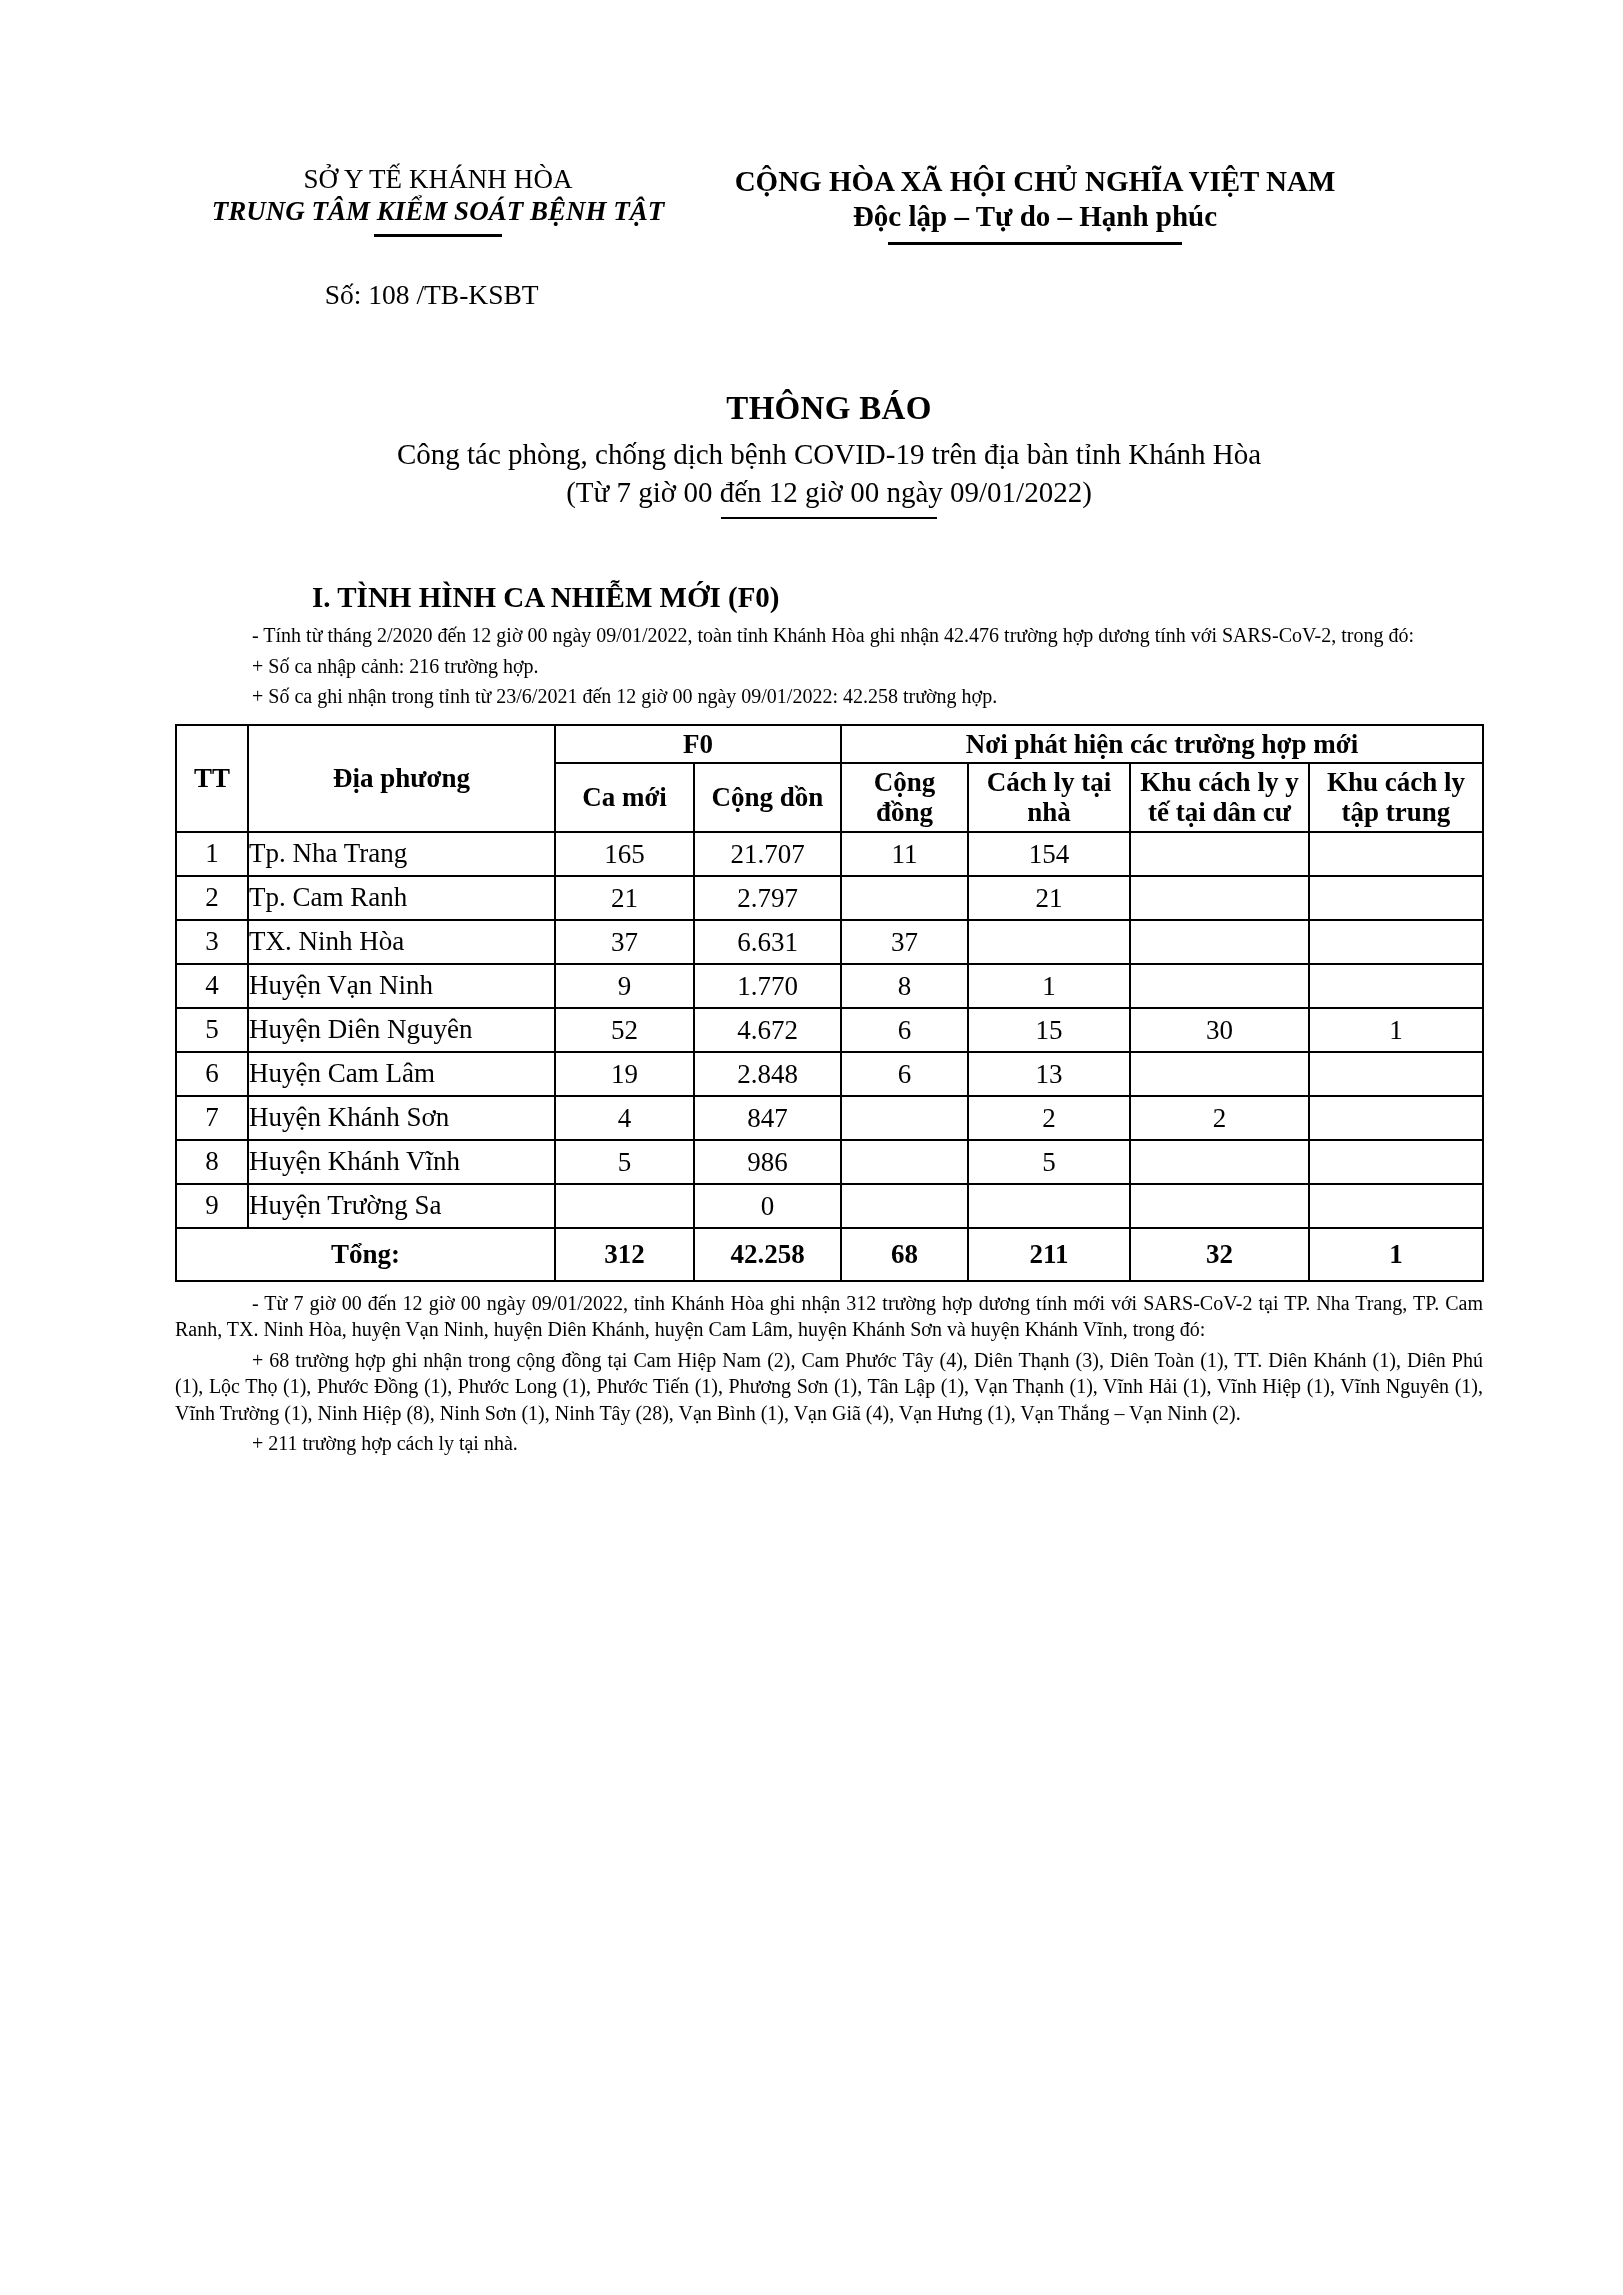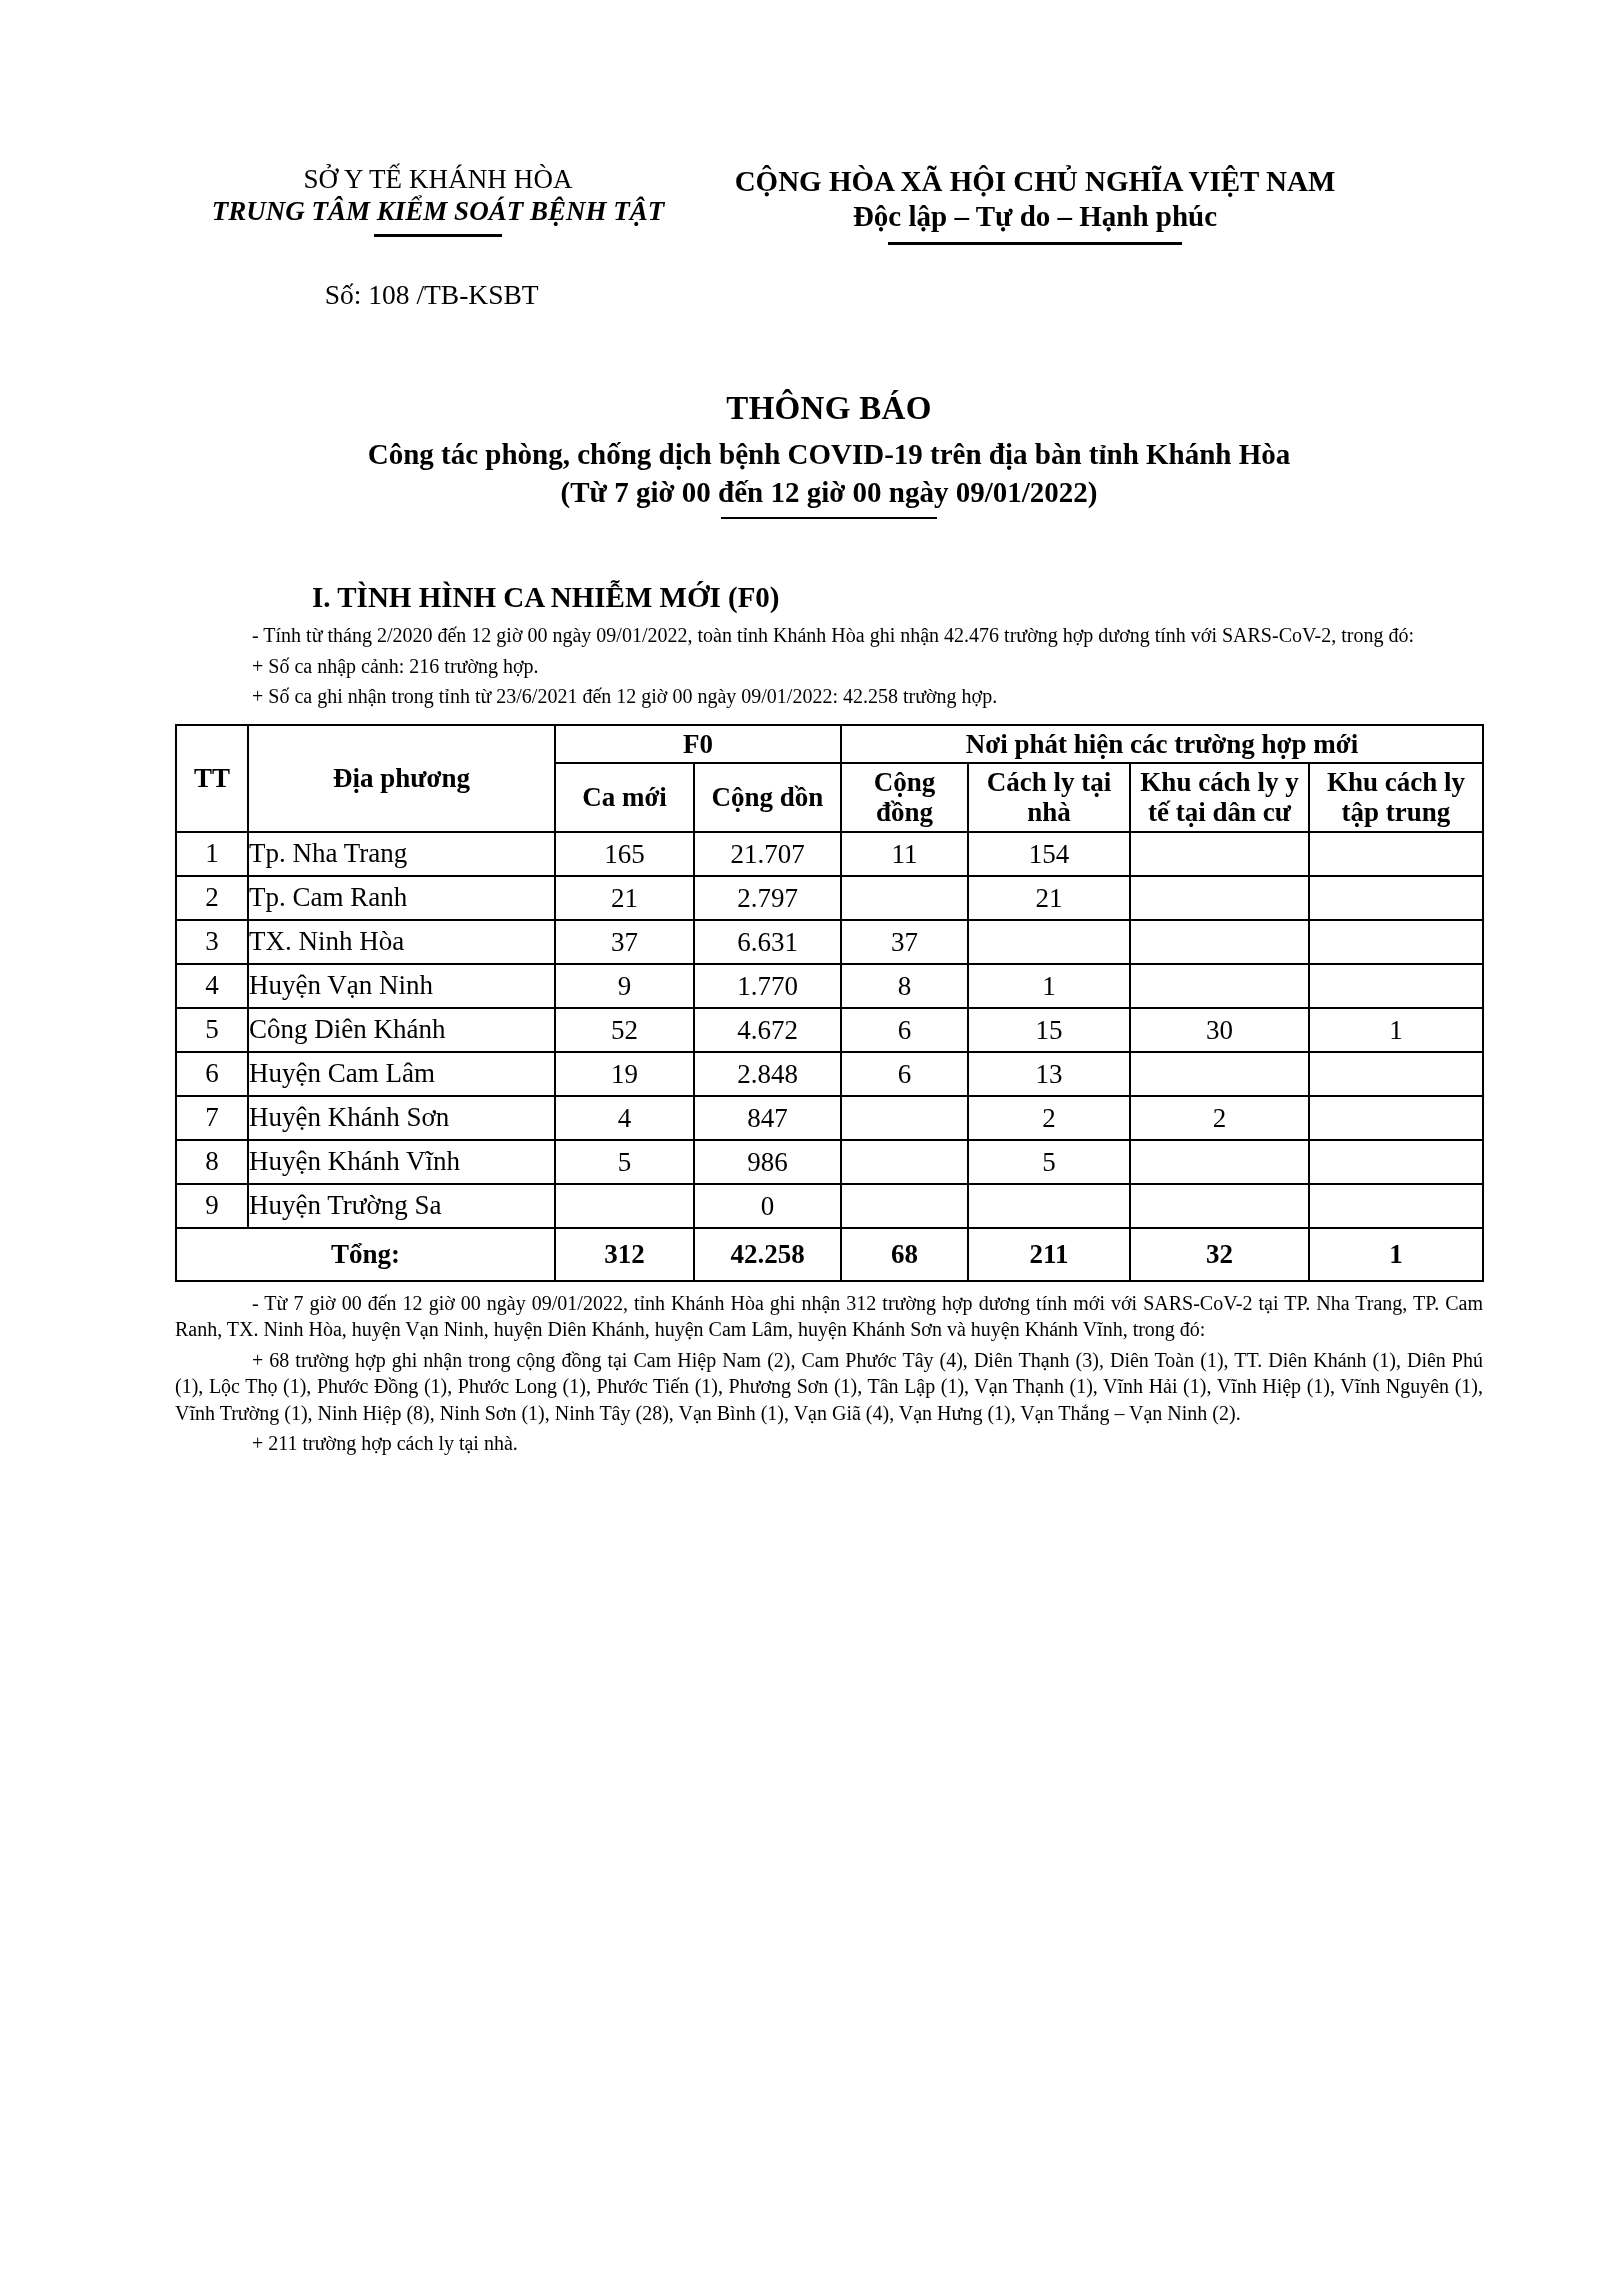--- a/index.html
+++ b/index.html
@@ -116,21 +116,21 @@
   .doc-title {
     text-align: center;
     font-size: 33px;
     font-weight: bold;
     margin-top: 79px;
     letter-spacing: 0.3px;
   }
   .doc-subtitle {
     text-align: center;
     font-size: 29px;
-    font-weight: bold;
+    font-weight: normal;
     margin-top: 7.9px;
     line-height: 1.32;
   }
   .title-rule {
     width: 216px;
     height: 2.6px;
     background: #000;
     margin: 5.2px auto 0 auto;
   }
 
@@ -302,21 +302,21 @@
             <td class="place">Huyện Vạn Ninh</td>
             <td class="num">9</td>
             <td class="num">1.770</td>
             <td class="num">8</td>
             <td class="num">1</td>
             <td class="num"></td>
             <td class="num"></td>
           </tr>
           <tr>
             <td class="idx">5</td>
-            <td class="place">Công Diên Khánh</td>
+            <td class="place">Huyện Diên Nguyên</td>
             <td class="num">52</td>
             <td class="num">4.672</td>
             <td class="num">6</td>
             <td class="num">15</td>
             <td class="num">30</td>
             <td class="num">1</td>
           </tr>
           <tr>
             <td class="idx">6</td>
             <td class="place">Huyện Cam Lâm</td>

